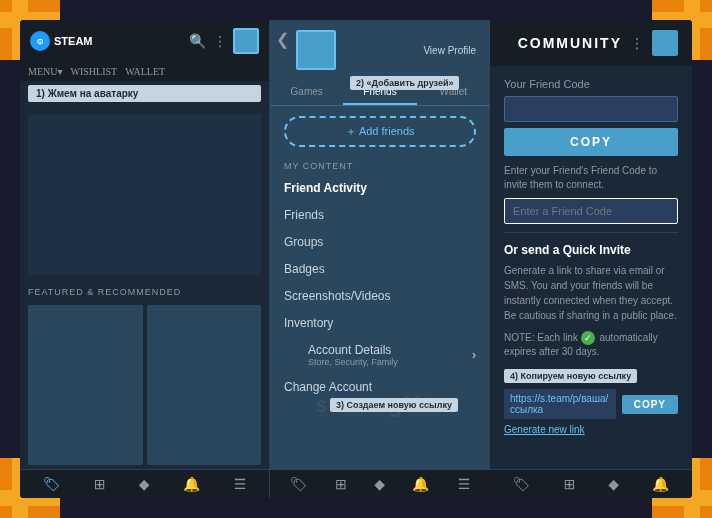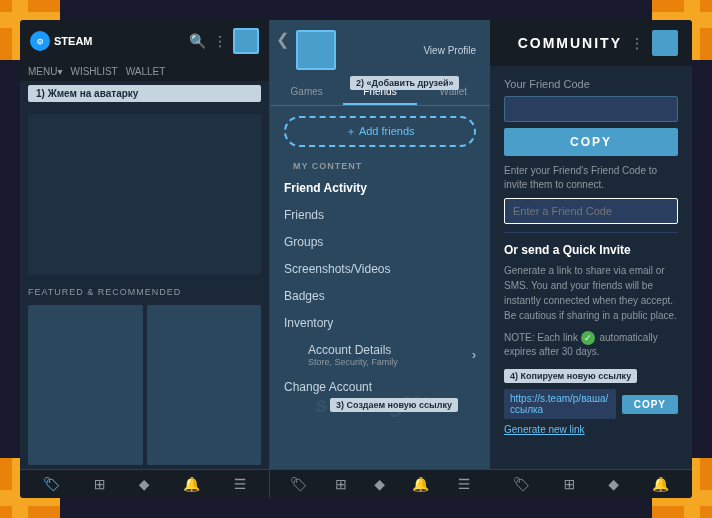--- a/index.html
+++ b/index.html
@@ -115,20 +115,21 @@
       border: 2px solid #66c0f4;
     }
 
     .nav-bar {
       display: flex;
       padding: 4px 8px;
       background: #171d25;
       gap: 8px;
       font-size: 10px;
       color: #8f98a0;
+      font-family: Liberation Serif, serif;
     }
     .nav-item { cursor: pointer; }
 
     .tooltip-box {
       background: #c6d4df;
       color: #1b2838;
       font-size: 10px;
       padding: 3px 8px;
       border-radius: 2px;
       margin: 4px 8px;
@@ -249,23 +250,22 @@
       cursor: pointer;
       display: flex;
       align-items: center;
       justify-content: center;
       gap: 4px;
     }
 
     .my-content-label {
       font-size: 9px;
       color: #8f98a0;
-      padding: 4px 23px;
+      padding: 4px 14px;
       letter-spacing: 1px;
-      font-weight: bold;
     }
 
     .menu-list { padding: 0 14px; }
     .menu-item {
       font-size: 12px;
       color: #c6d4df;
       padding: 6px 0;
       cursor: pointer;
       border-bottom: 1px solid #2a475e;
     }
@@ -573,22 +573,22 @@
     </div>
 
     <button class="add-friends-btn">＋  Add friends</button>
 
     <div class="my-content-label">MY CONTENT</div>
 
     <div class="menu-list">
       <div class="menu-item bold">Friend Activity</div>
       <div class="menu-item">Friends</div>
       <div class="menu-item">Groups</div>
+      <div class="menu-item">Badges</div>
       <div class="menu-item">Screenshots/Videos</div>
-      <div class="menu-item">Badges</div>
       <div class="menu-item">Inventory</div>
       <div class="menu-item menu-item-with-arrow">
         <div>
           <div>Account Details</div>
           <div class="menu-sub">Store, Security, Family</div>
         </div>
         <span>›</span>
       </div>
       <div class="menu-item">Change Account</div>
     </div>

